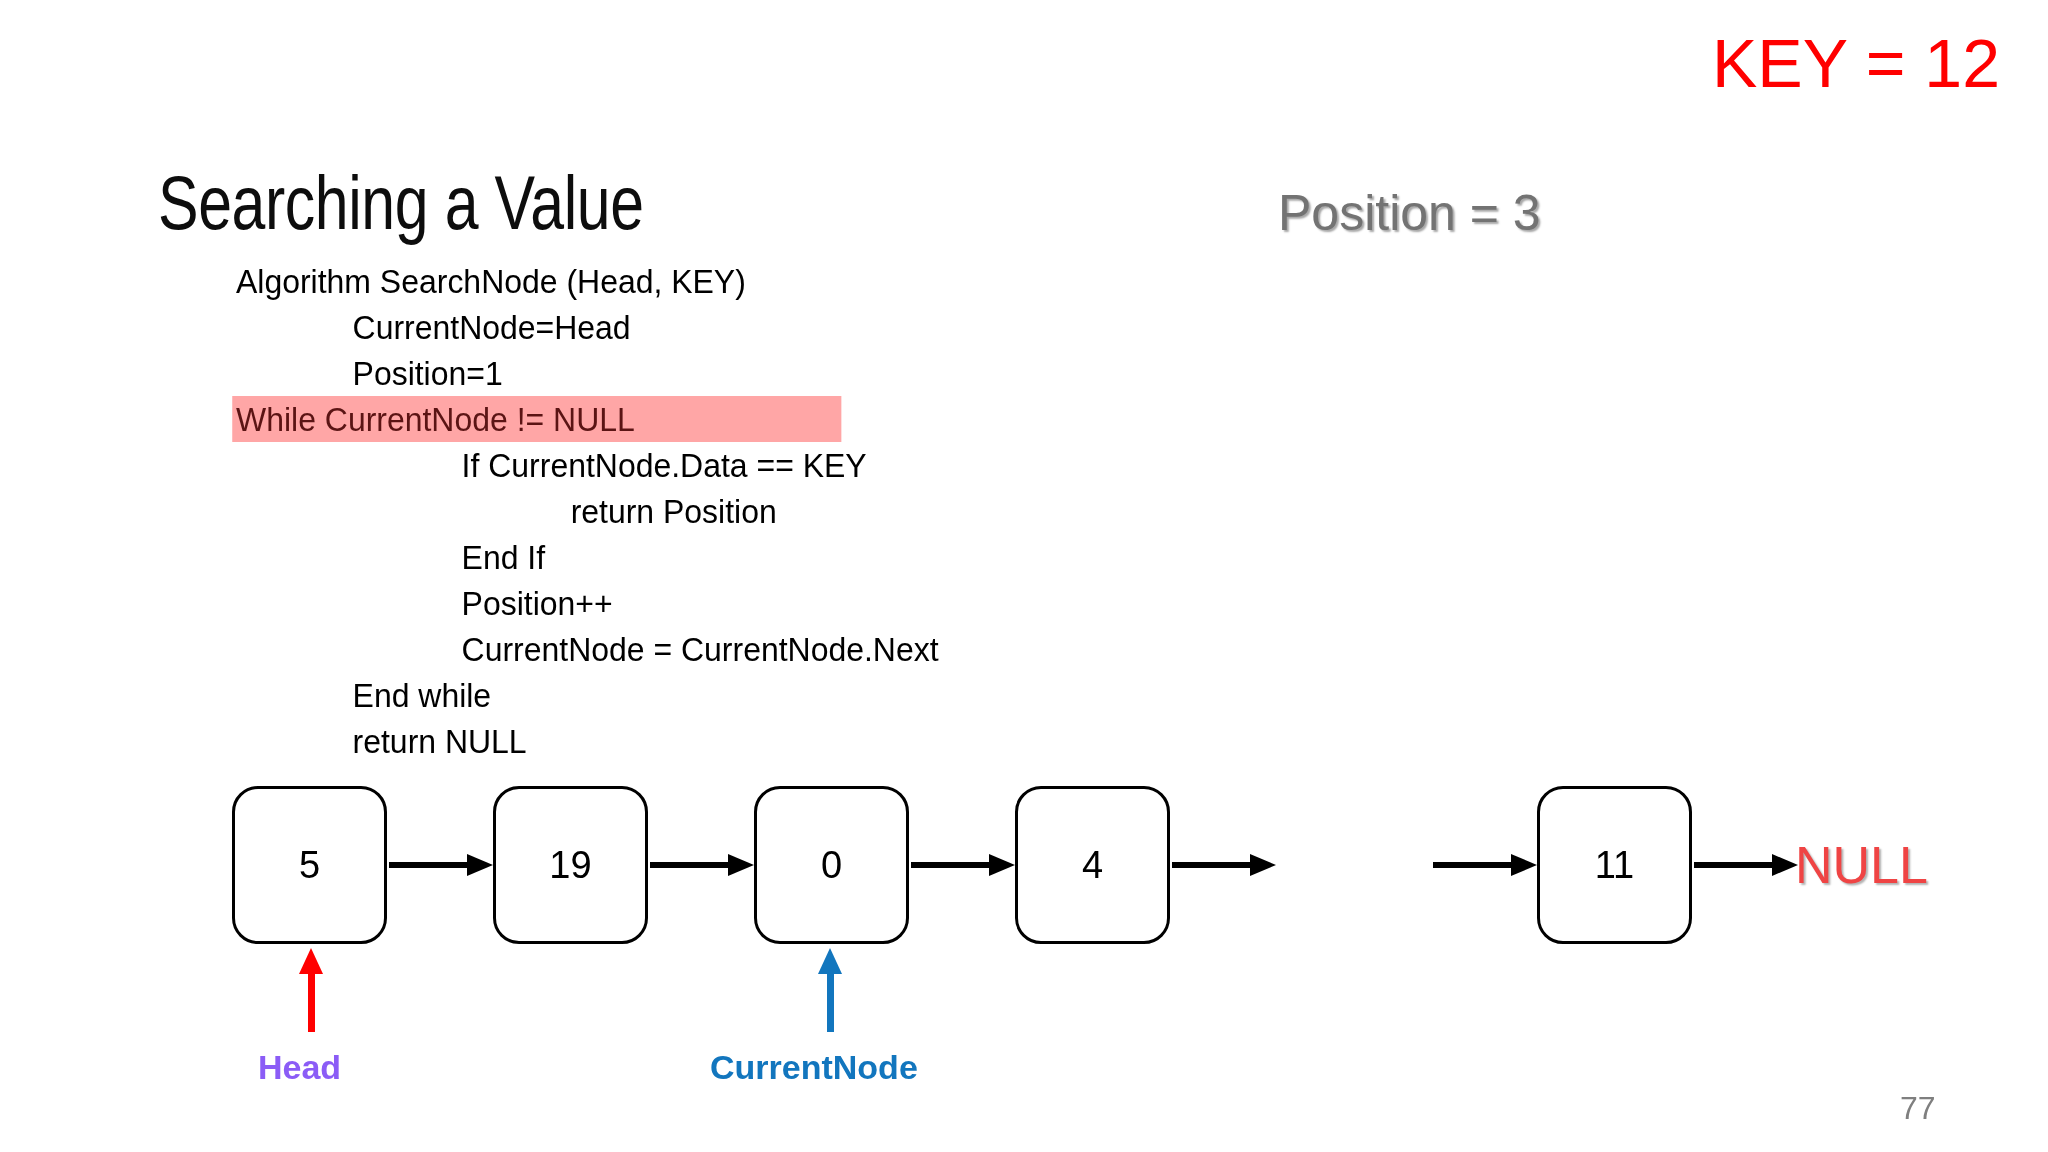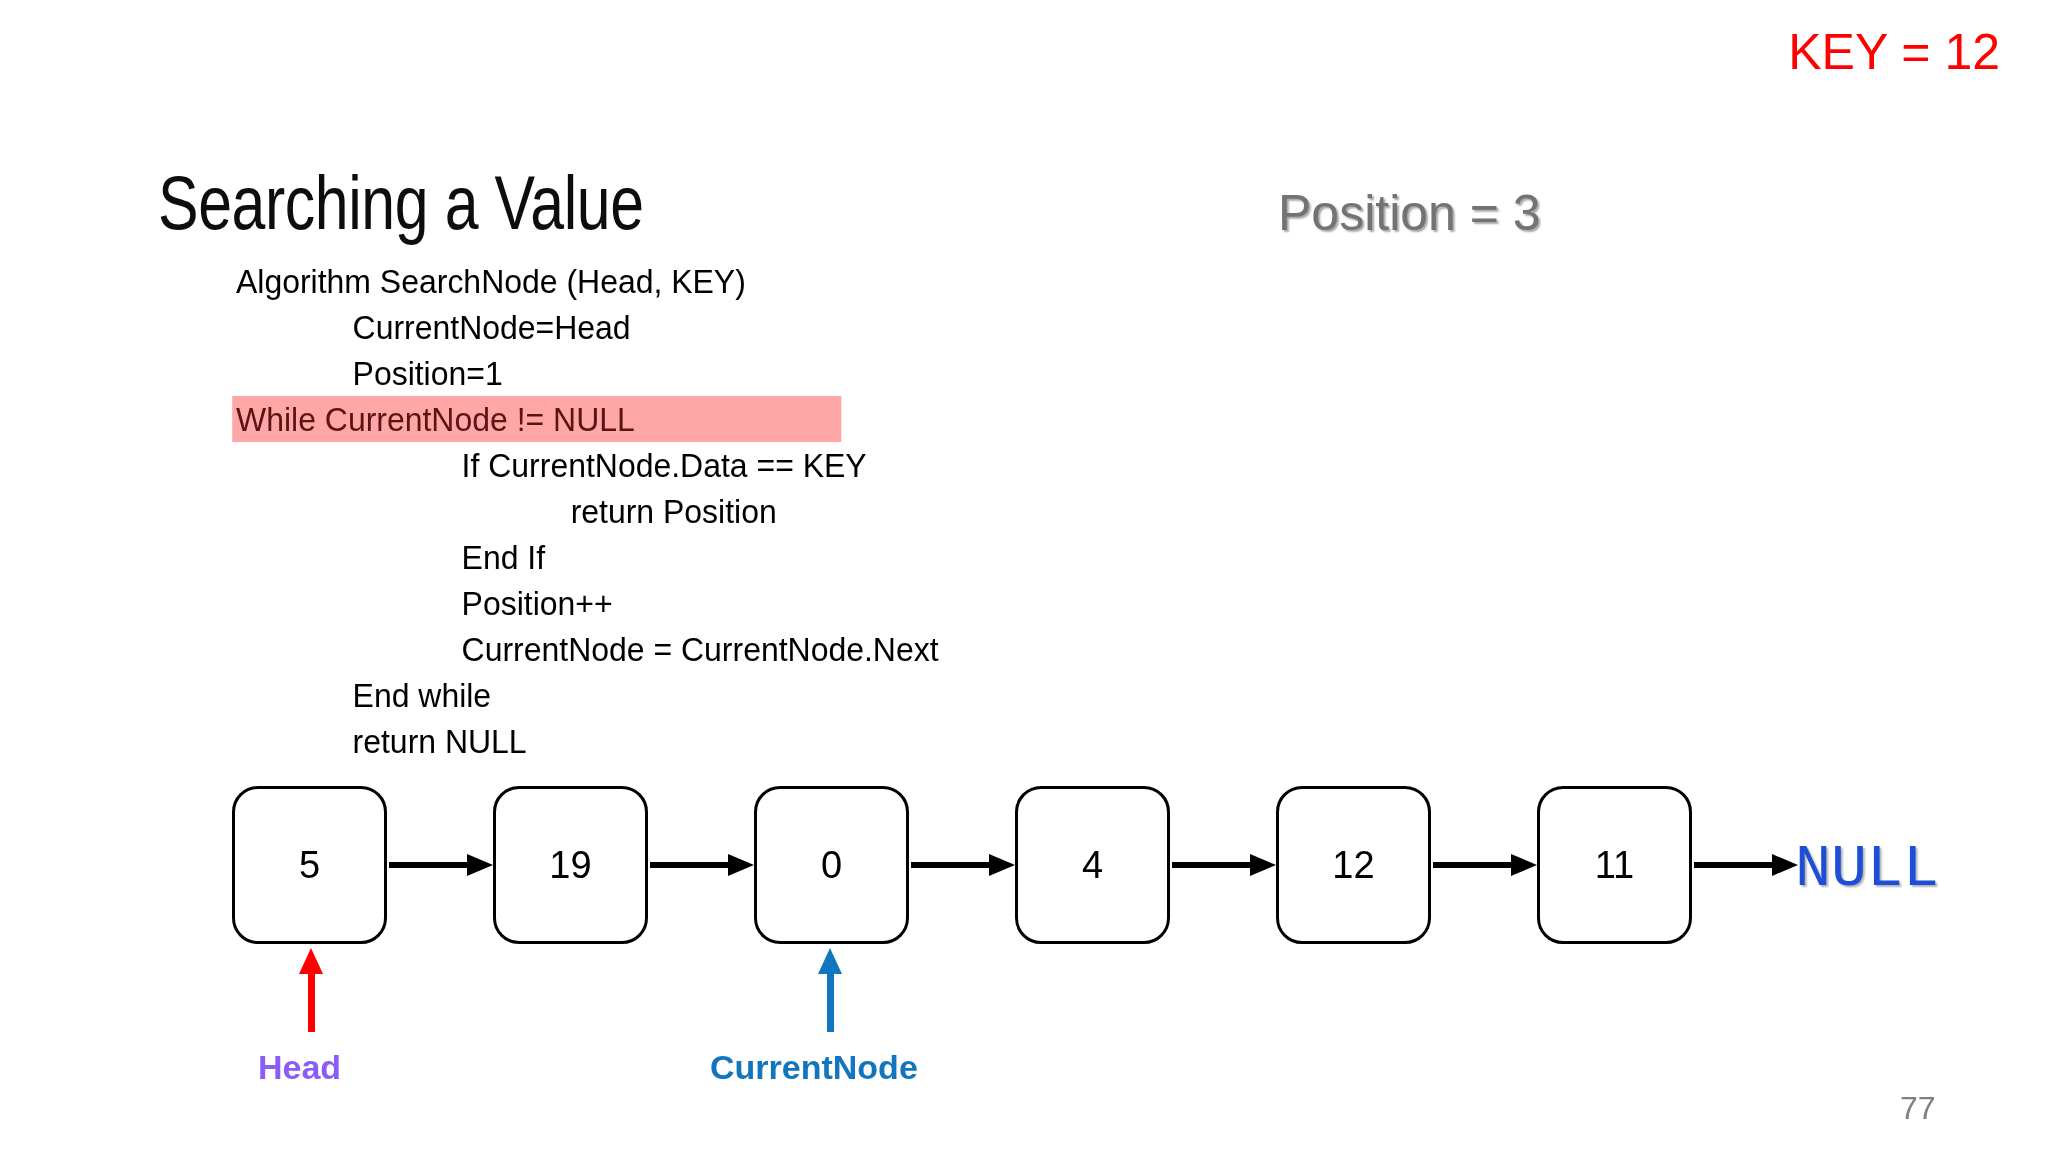--- a/index.html
+++ b/index.html
@@ -15,21 +15,21 @@
     overflow: hidden;
     font-family: "Liberation Sans", sans-serif;
     color: #000000;
   }
 
   
   #key-label {
     position: absolute;
     right: 48px;
     top: 24px;
-    font-size: 50px;
+    font-size: 68px;
     line-height: 1.15;
     color: #FF0000;
     white-space: nowrap;
     text-align: right;
   }
 
   
   #slide-title {
     position: absolute;
     left: 158px;
@@ -134,25 +134,24 @@
     width: 0;
     height: 0;
     border-top: 11px solid transparent;
     border-bottom: 11px solid transparent;
     border-left: 26px solid #000000;
   }
   #null-label {
     position: absolute;
     left: 1795px;
     top: 835px;
-    font-size: 60px;
-    color: #1d4ed8;
+    font-size: 52px;
+    color: #ef4444;
     text-shadow: 2px 2px 2px rgba(0,0,0,0.3);
     white-space: nowrap;
-    font-family: Liberation Mono, monospace;
   }
 
   
   .ptr-arrow {
     position: absolute;
     width: 14px;
   }
   .ptr-arrow .stem {
     position: absolute;
     left: 4px;
@@ -246,23 +245,20 @@
     </div>
 
     <div class="node-box" style="left:1015px;">
       <span>4</span>
     </div>
     <div class="link-arrow" style="left:1172px;">
       <div class="shaft"></div>
         <div class="headtip"></div>
     </div>
 
-    <div class="node-box" style="left:1276px;">
-      <span>12</span>
-    </div>
     <div class="link-arrow" style="left:1433px;">
       <div class="shaft"></div>
         <div class="headtip"></div>
     </div>
 
     <div class="node-box" style="left:1537px;">
       <span>11</span>
     </div>
     <div class="link-arrow" style="left:1694px;">
       <div class="shaft"></div>

